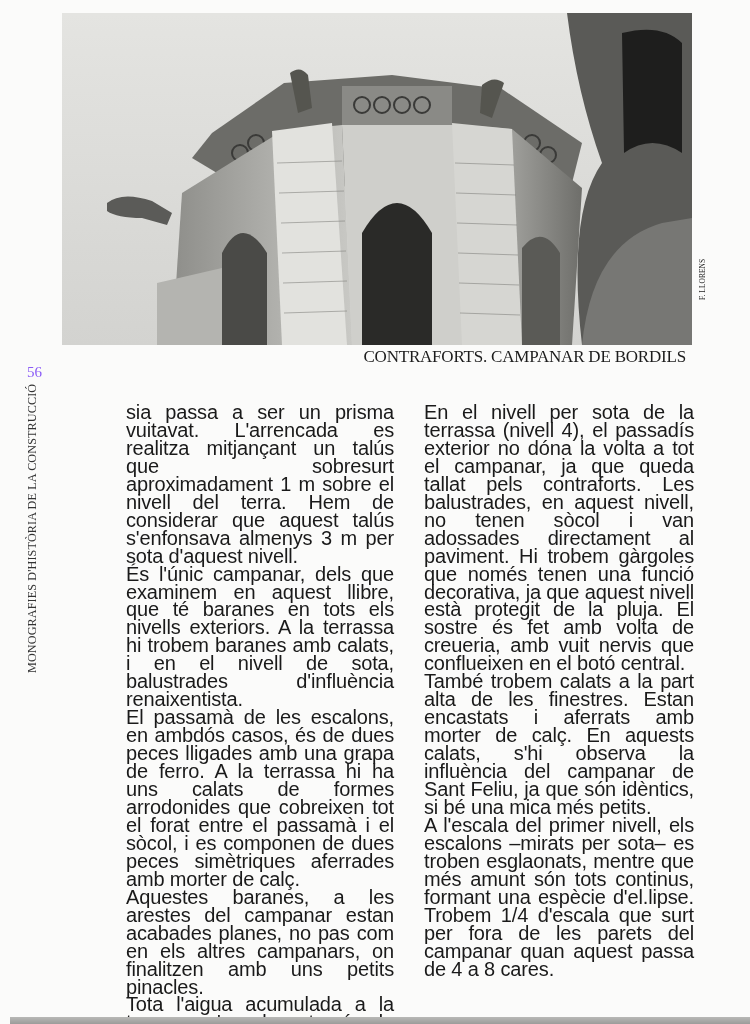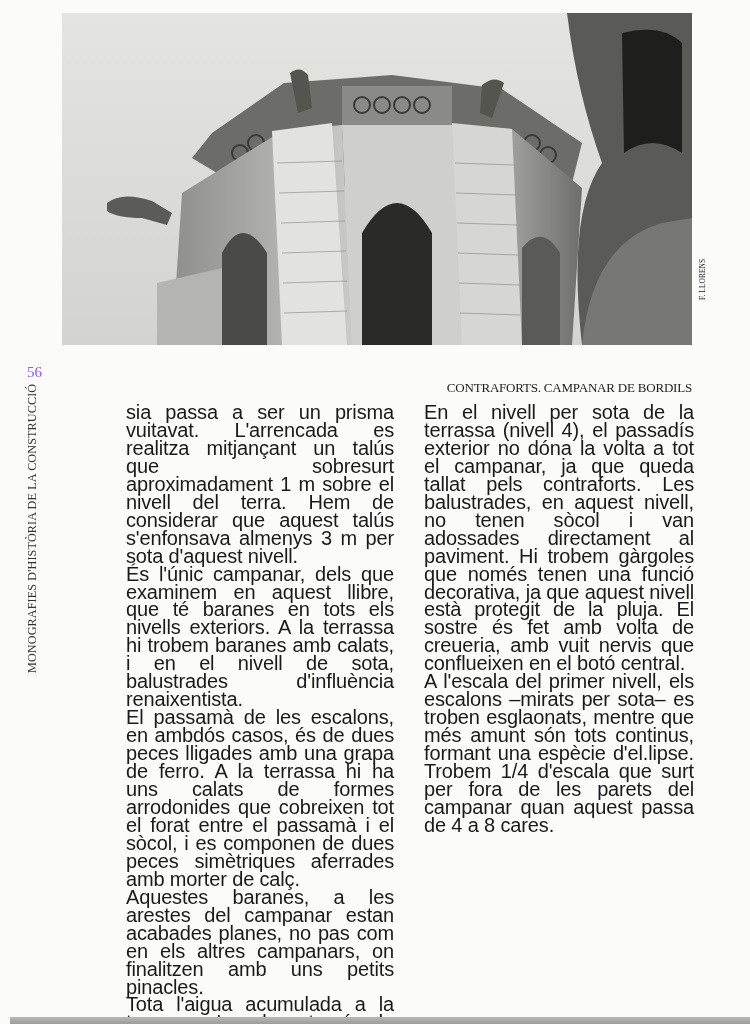--- a/index.html
+++ b/index.html
@@ -8,23 +8,23 @@
       background: #fbfbfa;
       font-family: "Liberation Sans", sans-serif;
       color: #1a1a1a;
     }
     .photo {
       position: absolute; left: 62px; top: 13px; width: 630px; height: 332px;
       background: #d9d9d6; overflow: hidden;
     }
     .photo svg { display: block; width: 100%; height: 100%; }
     .caption {
-      position: absolute; right: 58px; top: 347px;
-      font-family: "Liberation Serif", serif; font-size: 13px;
-      letter-spacing: -0.2px; color: #1c1c1c; margin-top: 33px;
+      position: absolute; right: 64px; top: 347px;
+      font-family: "Liberation Serif", serif; font-size: 17px;
+      letter-spacing: -0.2px; color: #1c1c1c;
     }
     .credit {
       position: absolute; left: 698px; top: 300px;
       font-family: "Liberation Serif", serif; font-size: 7.5px;
       transform: rotate(-90deg); transform-origin: left top;
       white-space: nowrap; color: #222;
     }
     .page-number {
       position: absolute; left: 27px; top: 364px;
       font-family: "Liberation Serif", serif; font-size: 15px; color: #8b5cf6;
@@ -129,16 +129,17 @@
   <p>sia passa a ser un prisma vuitavat. L'arrencada es realitza mitjançant un talús que sobresurt aproximadament 1 m sobre el nivell del terra. Hem de considerar que aquest talús s'enfonsava almenys 3 m per sota d'aquest nivell.</p>
   <p>És l'únic campanar, dels que examinem en aquest llibre, que té baranes en tots els nivells exteriors. A la terrassa hi trobem baranes amb calats, i en el nivell de sota, balustrades d'influència renaixentista.</p>
   <p>El passamà de les escalons, en ambdós casos, és de dues peces lligades amb una grapa de ferro. A la terrassa hi ha uns calats de formes arrodonides que cobreixen tot el forat entre el passamà i el sòcol, i es componen de dues peces simètriques aferrades amb morter de calç.</p>
   <p>Aquestes baranes, a les arestes del campanar estan acabades planes, no pas com en els altres campanars, on finalitzen amb uns petits pinacles.</p>
   <p>Tota l'aigua acumulada a la terrassa s'escola a través de gàrgoles situades a les vuit arestes del campanar. Aquestes gàrgoles s'aprofiten també com a element decoratiu.</p>
   <p>Els murs del campanar són de doble paret de pedra, reblerta amb còdols i</p>
 </div>
 
 <div class="column col-right">
   <p>En el nivell per sota de la terrassa (nivell 4), el passadís exterior no dóna la volta a tot el campanar, ja que queda tallat pels contraforts. Les balustrades, en aquest nivell, no tenen sòcol i van adossades directament al paviment. Hi trobem gàrgoles que només tenen una funció decorativa, ja que aquest nivell està protegit de la pluja. El sostre és fet amb volta de creueria, amb vuit nervis que conflueixen en el botó central.</p>
+  <p>També trobem calats a la part alta de les finestres. Estan encastats i aferrats amb morter de calç. En aquests calats, s'hi observa la influència del campanar de Sant Feliu, ja que són idèntics, si bé una mica més petits.</p>
   <p>A l'escala del primer nivell, els escalons –mirats per sota– es troben esglaonats, mentre que més amunt són tots continus, formant una espècie d'el.lipse. Trobem 1/4 d'escala que surt per fora de les parets del campanar quan aquest passa de 4 a 8 cares.</p>
 </div>
 
 <div class="bottom-edge"></div>
 
 </body></html>

